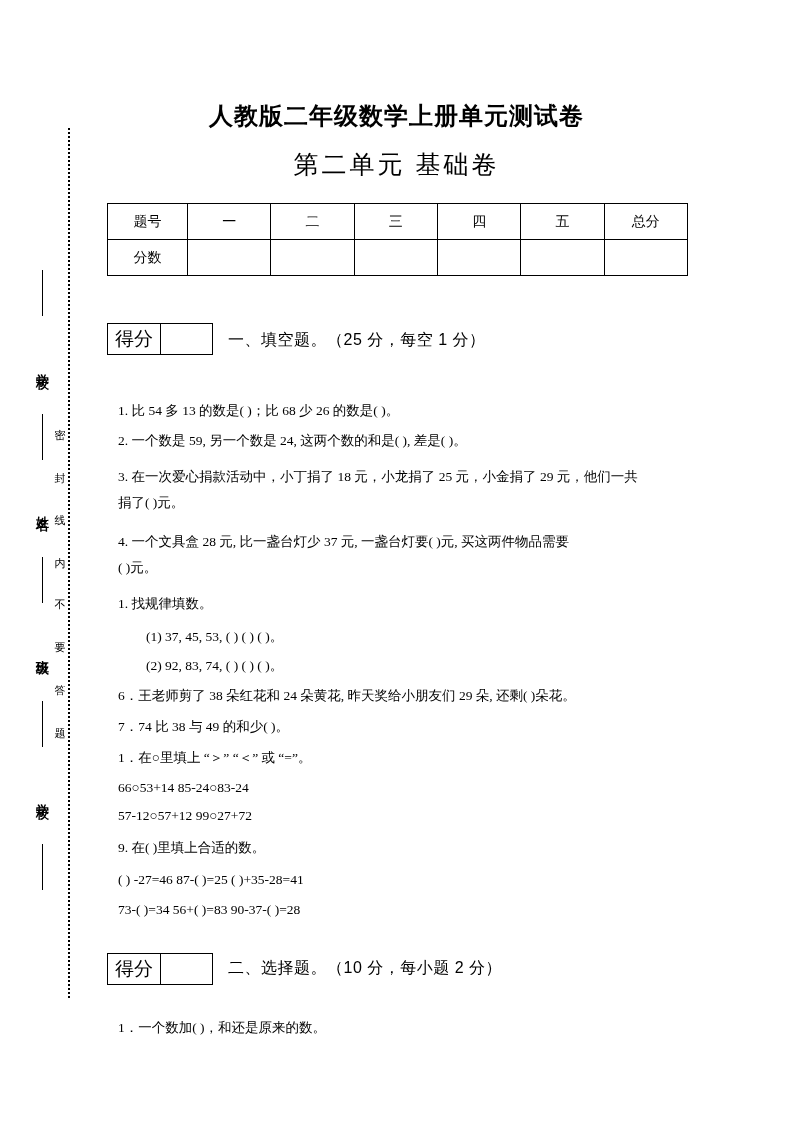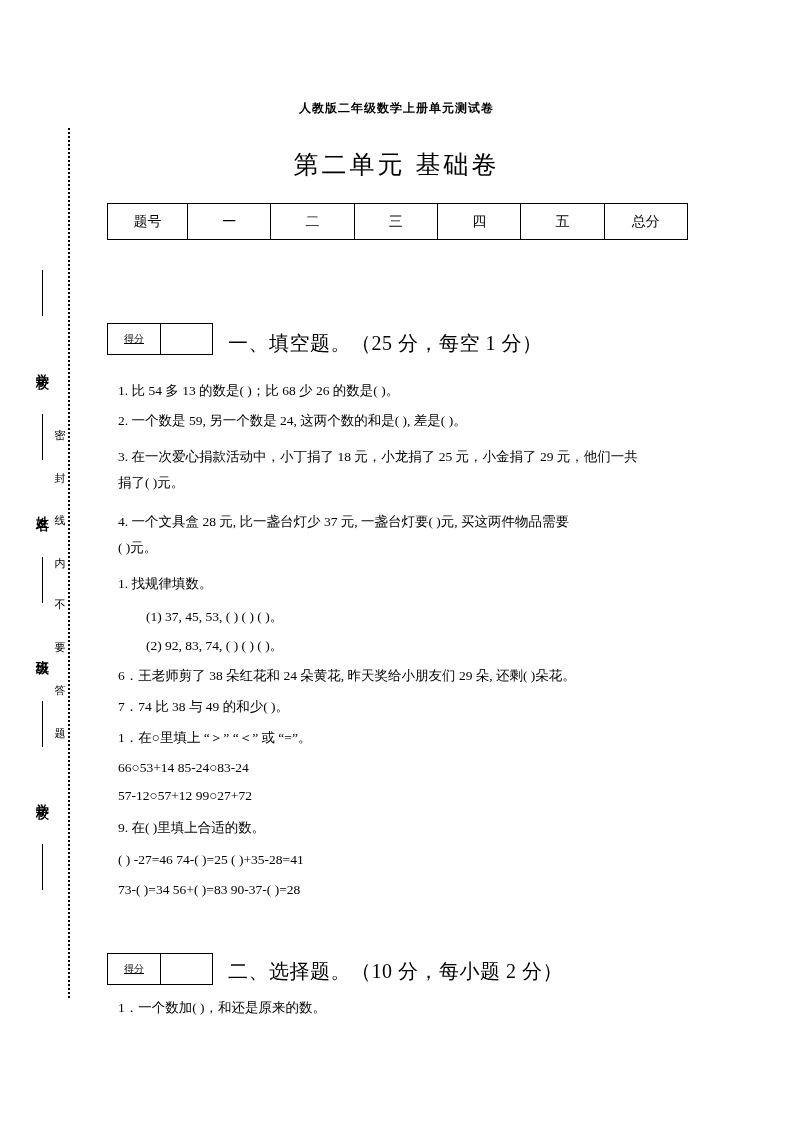--- a/index.html
+++ b/index.html
@@ -64,21 +64,21 @@
     font-size: 11px;
     letter-spacing: 1px;
   }
 
   
   .title1 {
     position: absolute;
     left: 0; right: 0;
     top: 100px;
     text-align: center;
-    font-size: 12px;
+    font-size: 24px;
     font-weight: bold;
     font-family: "Liberation Sans", sans-serif;
     letter-spacing: 1px;
   }
   .title2 {
     position: absolute;
     left: 0; right: 0;
     top: 148px;
     text-align: center;
     font-size: 25px;
@@ -110,42 +110,42 @@
   .defen {
     position: absolute;
     width: 104px;
     height: 30px;
     border: 1px solid #000;
     display: flex;
   }
   .defen .t {
     width: 52px;
     border-right: 1px solid #000;
-    font-size: 10px;
+    font-size: 19px;
     display: flex;
     align-items: center;
     justify-content: center;
-    text-decoration: underline;
   }
   .defen .b { flex: 1; }
 
   .sec-head {
     position: absolute;
-    font-size: 20px;
-    font-family: Liberation Serif, serif;
+    font-size: 16px;
+    font-family: Liberation Sans, sans-serif;
     letter-spacing: 0.5px;
   }
 
   
   .q {
     position: absolute;
     font-size: 13.5px;
     font-family: "Liberation Serif", serif;
     line-height: 20px;
     white-space: nowrap;
+    margin-top: 20px;
   }
 </style>
 </head>
 <body>
 
 <div class="seal-line"></div>
 
 <div class="seal-col">
   <div class="seal-rule"></div>
   <div class="seal-item">学校</div>
@@ -175,20 +175,29 @@
 <table class="score-table">
   <tbody>
       <tr>
     <td class="lbl">题号</td>
     <td>一</td>
     <td>二</td>
     <td>三</td>
     <td>四</td>
     <td>五</td>
     <td>总分</td>
+  </tr>
+  <tr>
+    <td class="lbl">分数</td>
+    <td></td>
+    <td></td>
+    <td></td>
+    <td></td>
+    <td></td>
+    <td></td>
   </tr>
 </tbody>
   </table>
 
 <div class="defen" style="left:107px; top:323px;">
   <div class="t">得分</div>
   <div class="b"></div>
 </div>
 <div class="sec-head" style="left:228px; top:330px;">一、填空题。（25 分，每空 1 分）</div>
 
@@ -200,21 +209,21 @@
 <div class="q" style="left:118px; top:538px;">(       )元。</div>
 <div class="q" style="left:118px; top:574px;">1. 找规律填数。</div>
 <div class="q" style="left:146px; top:607px;">(1) 37, 45, 53, (       ) (       ) (       )。</div>
 <div class="q" style="left:146px; top:636px;">(2) 92, 83, 74, (       ) (       ) (       )。</div>
 <div class="q" style="left:118px; top:666px;">6．王老师剪了 38 朵红花和 24 朵黄花, 昨天奖给小朋友们 29 朵, 还剩(       )朵花。</div>
 <div class="q" style="left:118px; top:697px;">7．74 比 38 与 49 的和少(       )。</div>
 <div class="q" style="left:118px; top:728px;">1．在○里填上 “＞” “＜” 或 “=”。</div>
 <div class="q" style="left:118px; top:758px;">66○53+14                85-24○83-24</div>
 <div class="q" style="left:118px; top:786px;">57-12○57+12             99○27+72</div>
 <div class="q" style="left:118px; top:818px;text-align:right;">9. 在(       )里填上合适的数。</div>
-<div class="q" style="left:118px; top:850px;">(       ) -27=46            74-(       )=25            (       )+35-28=41</div>
+<div class="q" style="left:118px; top:850px;">(       ) -27=46            87-(       )=25            (       )+35-28=41</div>
 <div class="q" style="left:118px; top:880px;">73-(       )=34             56+(       )=83            90-37-(       )=28</div>
 
 <div class="defen" style="left:107px; top:953px;">
   <div class="t">得分</div>
   <div class="b"></div>
 </div>
 <div class="sec-head" style="left:228px; top:958px;">二、选择题。（10 分，每小题 2 分）</div>
 
 <div class="q" style="left:118px; top:998px;">1．一个数加(       )，和还是原来的数。</div>
 

